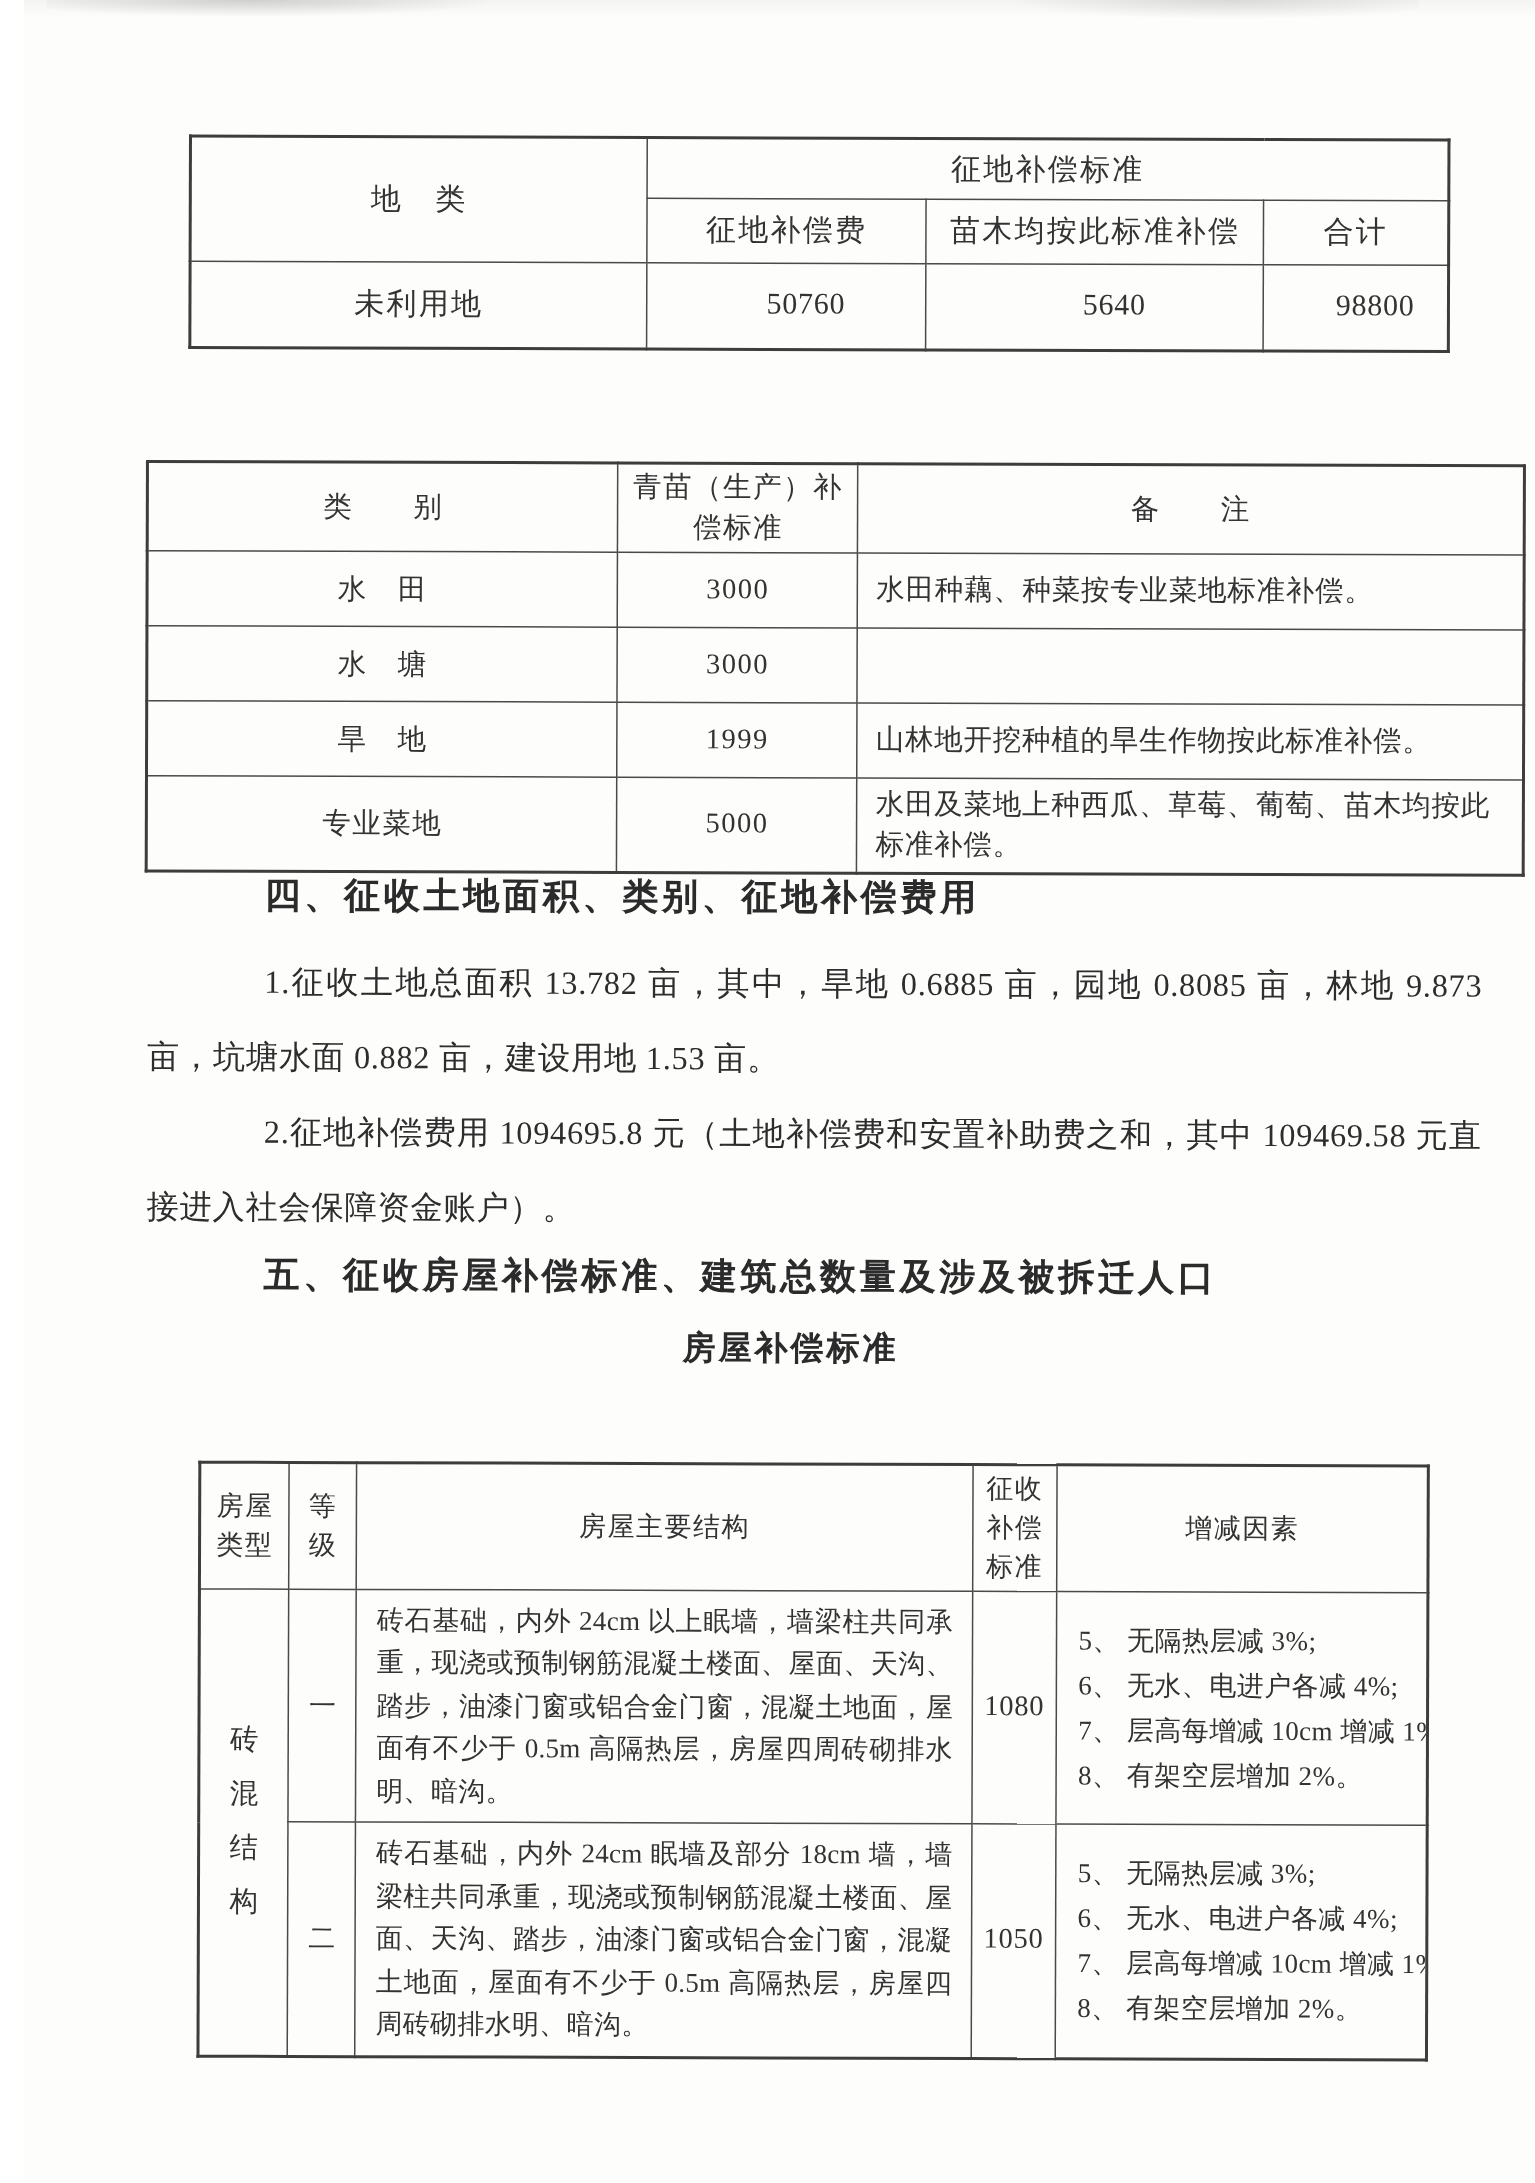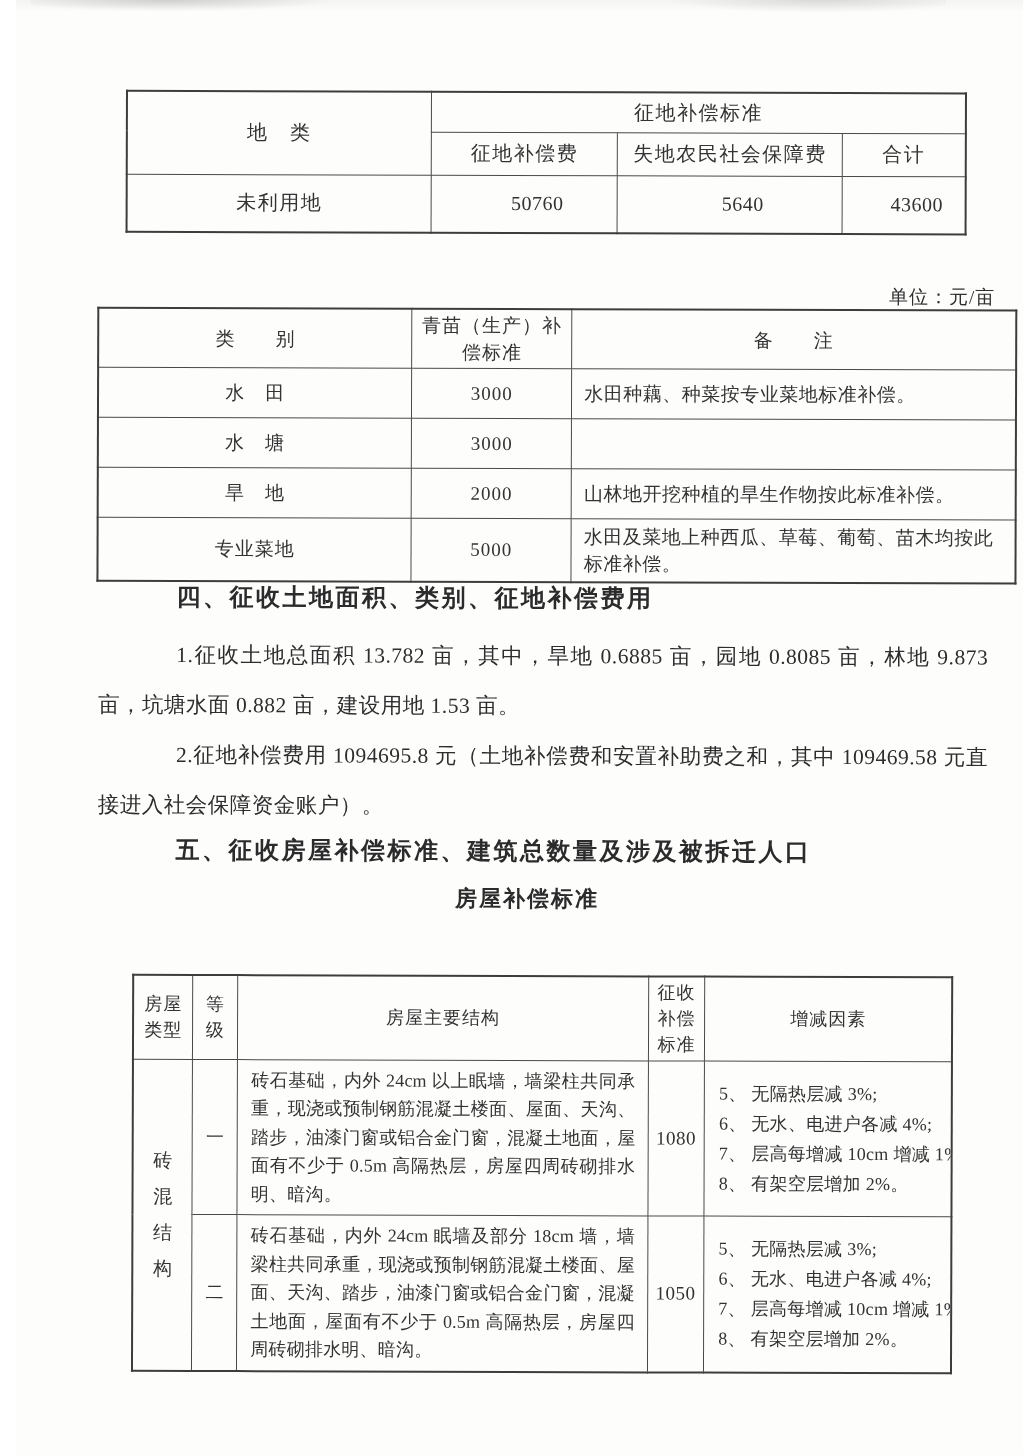--- a/index.html
+++ b/index.html
@@ -91,33 +91,32 @@
           <col style="width:26.8%">
           <col style="width:14.7%">
       </colgroup>
       <tbody>
         <tr class="r1">
           <td rowspan="2">地　类</td>
           <td colspan="3">征地补偿标准</td>
         </tr>
         <tr class="r2">
           <td>征地补偿费</td>
-          <td>失地农民社会保障费</td>
+          <td>苗木均按此标准补偿</td>
           <td>合计</td>
         </tr>
         <tr class="r3">
           <td>未利用地</td>
           <td class="num">50760</td>
           <td class="num">5640</td>
-          <td class="num">43600</td>
+          <td class="num">98800</td>
         </tr>
       </tbody>
     </table>
 
-    <div class="unit unit1">单位：元/亩</div>
 
     <table class="t2">
       <colgroup>
         <col style="width:34.2%">
           <col style="width:17.4%">
           <col style="width:48.4%">
       </colgroup>
       <tbody>
         <tr class="hr">
           <td class="hd">类　　别</td>
@@ -130,21 +129,21 @@
           <td>3000</td>
           <td class="remark">水田种藕、种菜按专业菜地标准补偿。</td>
         </tr>
         <tr class="dr">
           <td>水　塘</td>
           <td>3000</td>
           <td class="remark"></td>
         </tr>
         <tr class="dr">
           <td>旱　地</td>
-          <td>2000</td>
+          <td>1999</td>
           <td class="remark">山林地开挖种植的旱生作物按此标准补偿。</td>
         </tr>
         <tr class="dr2">
           <td>专业菜地</td>
           <td>5000</td>
           <td class="remark">水田及菜地上种西瓜、草莓、葡萄、苗木均按此标准补偿。</td>
         </tr>
       </tbody>
     </table>
 

